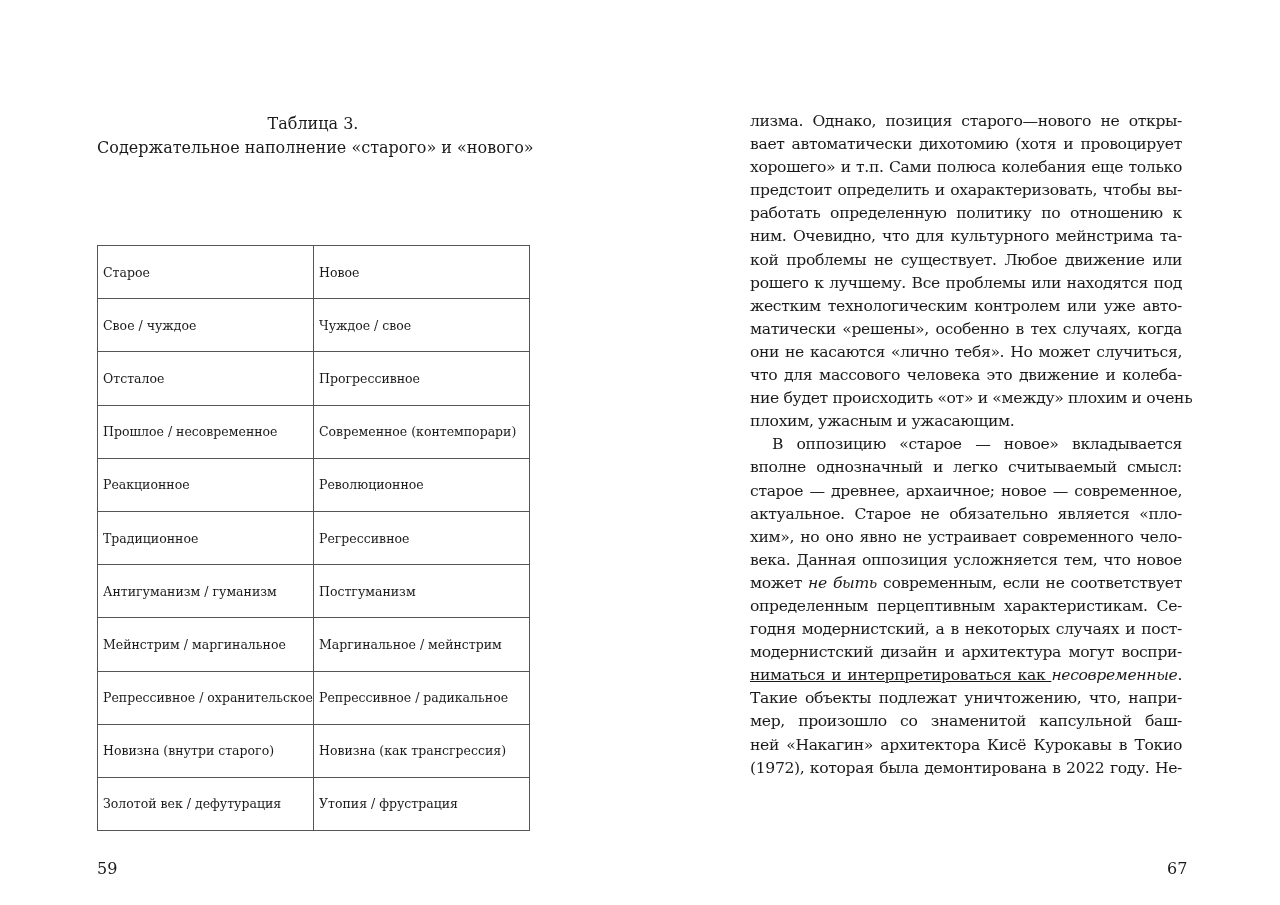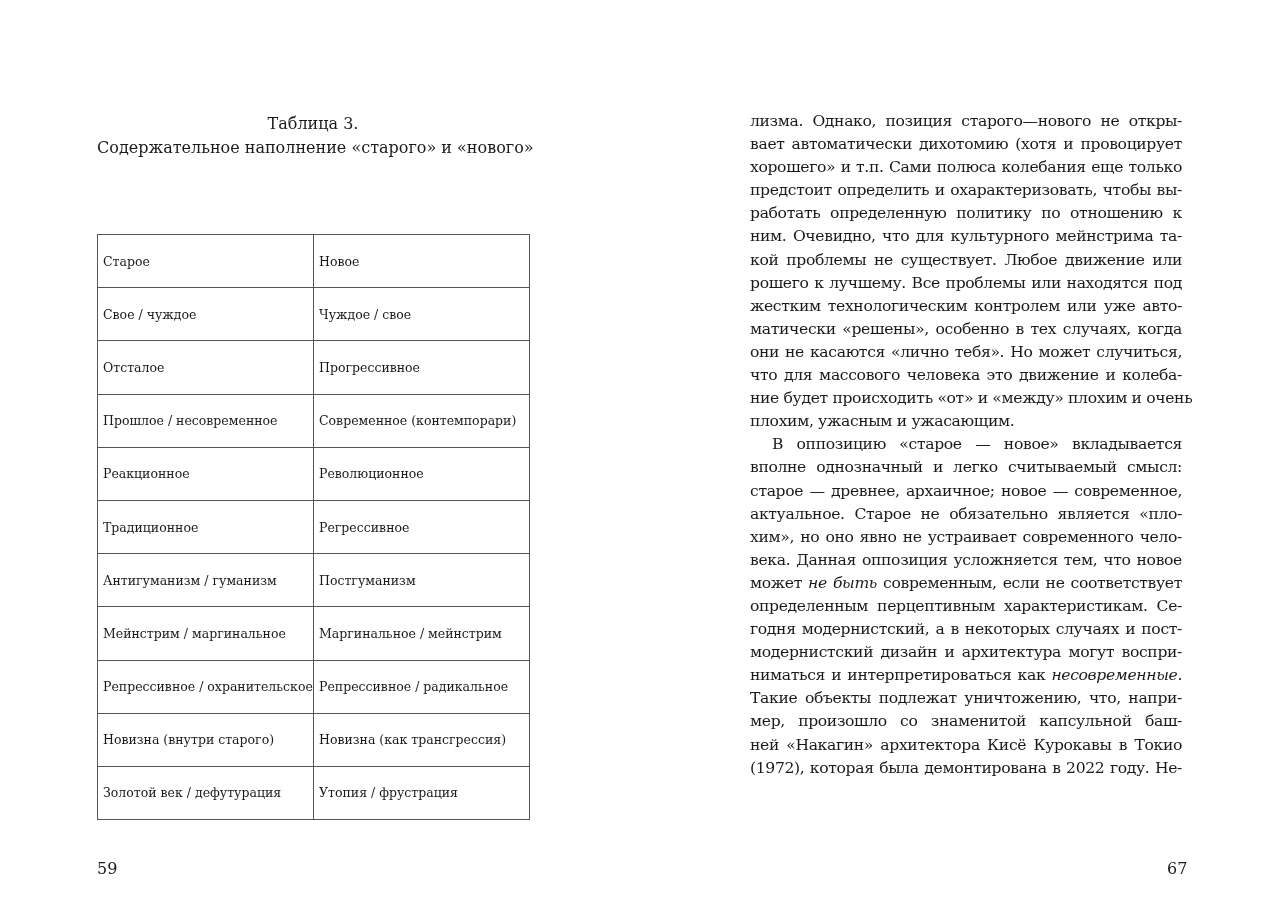--- a/index.html
+++ b/index.html
@@ -32,21 +32,21 @@
       text-align: center;
       font-size: 16px;
       line-height: 24px;
       color: #1a1a1a;
     }
     .table-caption .cap-line { display: block; white-space: nowrap; }
 
     .content-table {
       position: absolute;
       left: 97px;
-      top: 188px;
+      top: 199px;
       width: 432px;
       border-collapse: collapse;
       table-layout: fixed;
     }
     .content-table td {
       border: 1.5px solid #555;
       height: 52.2px;
       padding: 0 0 0 5px;
       font-size: 12.5px;
       color: #1a1a1a;
@@ -174,20 +174,20 @@
       <span class="text-line indent">В оппозицию «старое — новое» вкладывается</span>
       <span class="text-line">вполне однозначный и легко считываемый смысл:</span>
       <span class="text-line">старое — древнее, архаичное; новое — современное,</span>
       <span class="text-line">актуальное. Старое не обязательно является «пло-</span>
       <span class="text-line">хим», но оно явно не устраивает современного чело-</span>
       <span class="text-line">века. Данная оппозиция усложняется тем, что новое</span>
       <span class="text-line"><span style="white-space: pre;">может </span><em>не быть</em><span style="white-space: pre;"> современным, если не соответствует</span></span>
       <span class="text-line">определенным перцептивным характеристикам. Се-</span>
       <span class="text-line">годня модернистский, а в некоторых случаях и пост-</span>
       <span class="text-line">модернистский дизайн и архитектура могут воспри-</span>
-      <span class="text-line"><span style="white-space: pre;">ниматься и интерпретироваться как </span><em>несовременные</em><span style="white-space: pre;">.</span></span>
+      <span class="text-line"><span style="white-space: pre; text-decoration: underline;">ниматься и интерпретироваться как </span><em>несовременные</em><span style="white-space: pre;">.</span></span>
       <span class="text-line">Такие объекты подлежат уничтожению, что, напри-</span>
       <span class="text-line">мер, произошло со знаменитой капсульной баш-</span>
       <span class="text-line">ней «Накагин» архитектора Кисё Курокавы в Токио</span>
       <span class="text-line">(1972), которая была демонтирована в 2022 году. Не-</span>
     </div>
   <div class="page-number" id="page-number-right">67</div>
 </div>
 
 </body></html>

